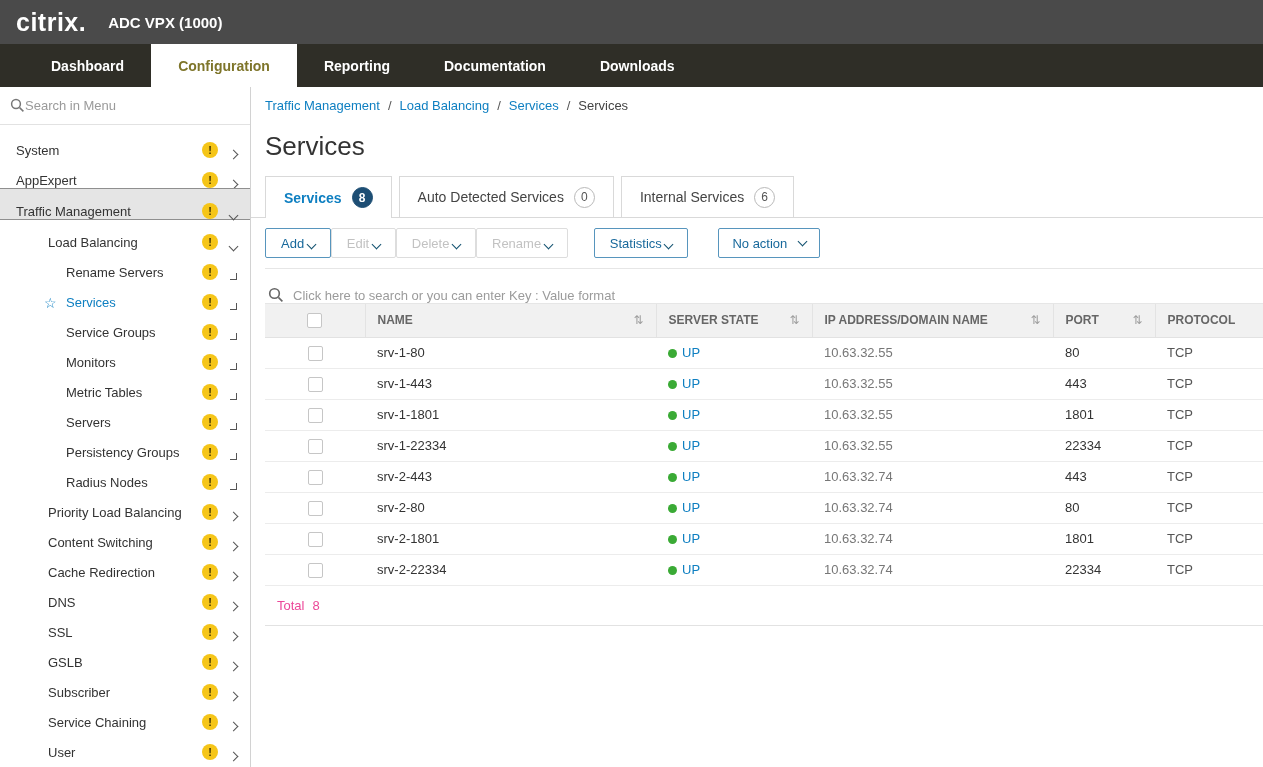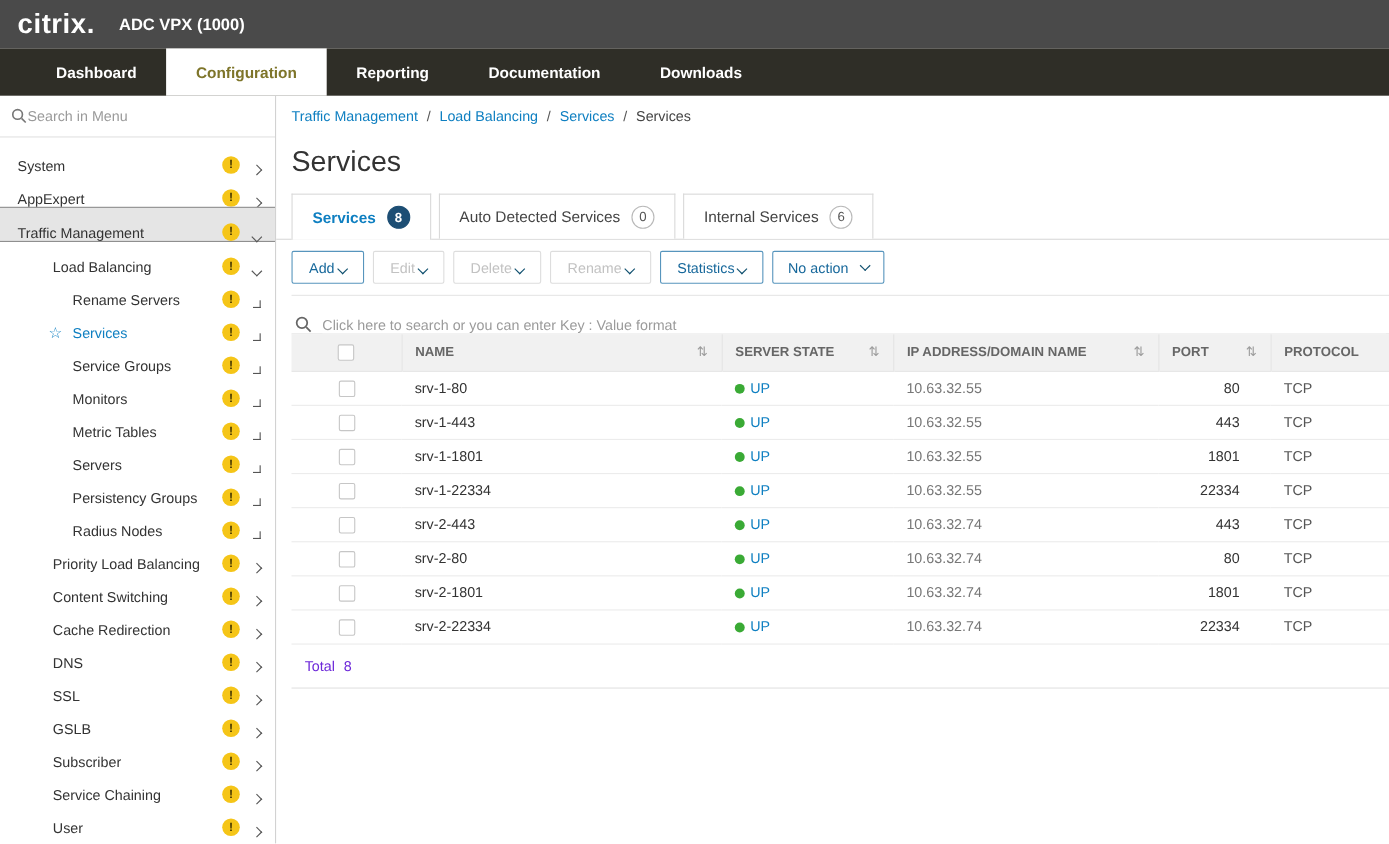--- a/index.html
+++ b/index.html
@@ -51,21 +51,21 @@
   .tab{display:flex;align-items:center;gap:10px;height:41px;padding:0 18px;background:#fff;border:1px solid #d9d9d9;border-bottom:none;margin-right:7px;cursor:pointer;color:#444;font-size:14px}
   .tab.active{color:#0e7fc1;font-weight:bold;margin-bottom:-1px;height:42px}
   .tab-badge{min-width:21px;height:21px;padding:0 5px;border-radius:11px;border:1px solid #b9b9b9;color:#555;font-size:12px;display:flex;align-items:center;justify-content:center;font-weight:normal}
   .tab.active .tab-badge{background:#1d4e74;border-color:#1d4e74;color:#fff;font-weight:bold}
 
   .content{padding-left:14px}
   .toolbar{display:flex;align-items:center;padding:10px 0}
   .btn{height:30px;padding:0 15px;background:#fff;font-size:13px;border-radius:2px;cursor:pointer;font-family:inherit;border:1px solid #ddd;color:#c2c2c2}
   .btn.on{border:1px solid #5795bd;color:#17689b}
   .btn[disabled]{cursor:default}
-  .btn + .btn{margin-left:8px}
+  .btn + .btn{}
   [data-name="toolbar-button-statistics"]{margin-left:26px}
   [data-name="no-action-dropdown"]{margin-left:30px;border:1px solid #2e7096;color:#10506f;display:inline-flex;align-items:center;gap:12px;padding:0 13px}
   .btn-chev{border-color:#10506f;margin-top:-3px}
 
   .search-row{height:36px;display:flex;align-items:flex-end;gap:9px;border-top:1px solid #e6e6e6;border-bottom:1px solid #e6e6e6;padding:0 3px}
   .search-row input{flex:1;border:0;outline:0;font-size:13px;color:#333;font-family:inherit}
   .search-row input::placeholder{color:#9b9b9b}
   .mag{flex:none;display:flex;align-items:center}
 
   table{width:100%;border-collapse:collapse;table-layout:fixed}
@@ -73,23 +73,23 @@
   thead th.gen + th.gen, thead th.c-cb + th.gen{border-left:1px solid #e3e3e3}
   .th-inner{display:flex;align-items:center;justify-content:space-between;padding:0 12px}
   .sort-icon{font-family:"DejaVu Sans",sans-serif;color:#9c9c9c;font-size:12px;cursor:pointer;font-weight:normal}
   .sort-icon::before{content:"\21C5"}
   tbody td{height:31px;border-bottom:1px solid #ececec;padding:0 12px;color:#333;font-size:13px}
   td.c-cb, th.c-cb{text-align:center;padding:0}
   input[type="checkbox"]{appearance:none;-webkit-appearance:none;width:15px;height:15px;border:1px solid #c6c6c6;border-radius:2px;background:#fff;vertical-align:middle;cursor:pointer;margin:0}
   .dot{display:inline-block;width:9px;height:9px;border-radius:50%;background:#3aaa35;margin-right:5px;vertical-align:middle}
   .state-text{color:#0e7fc1;vertical-align:middle}
   .c-ip{color:#777}
-  .c-port{text-align:right;padding-right:28px !important}
+  .c-port{padding-right:28px !important}
   .c-proto{color:#555}
-  .total-row{padding:12px 12px;border-bottom:1px solid #e2e2e2;color:#6d28d9}
+  .total-row{padding:12px 12px;border-bottom:1px solid #e2e2e2;color:#ec4899}
   .total-row .cnt{margin-left:8px}
 </style>
 </head>
 <body>
 
 <div class="app" data-name="app-window">
 
   <div class="hdr" data-name="app-header">
     <span class="logo" data-name="citrix-logo">citrix.</span>
     <span class="app-title" data-name="app-title">ADC VPX (1000)</span>

